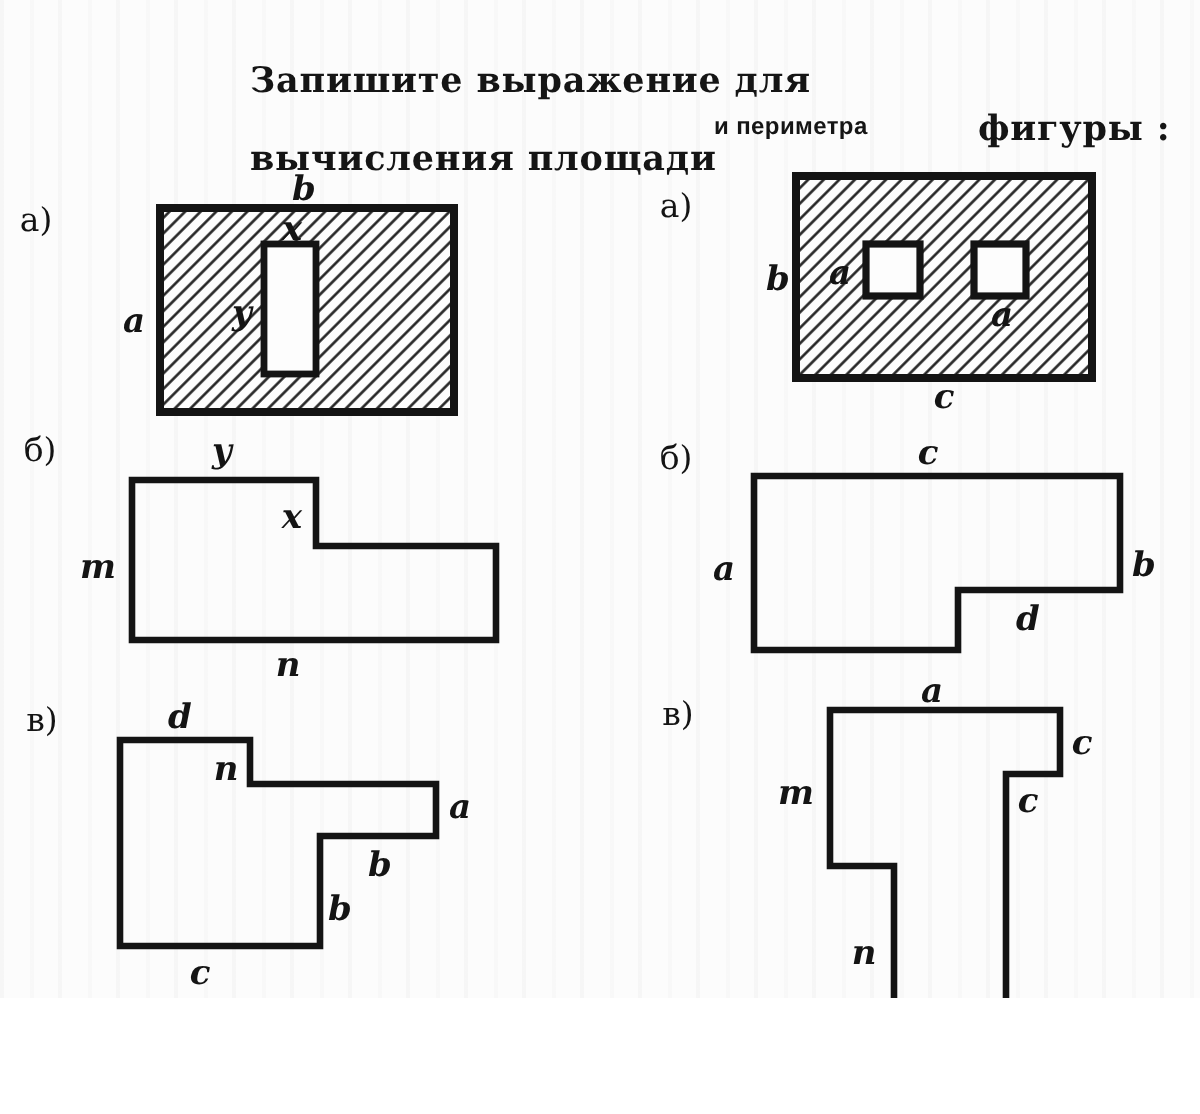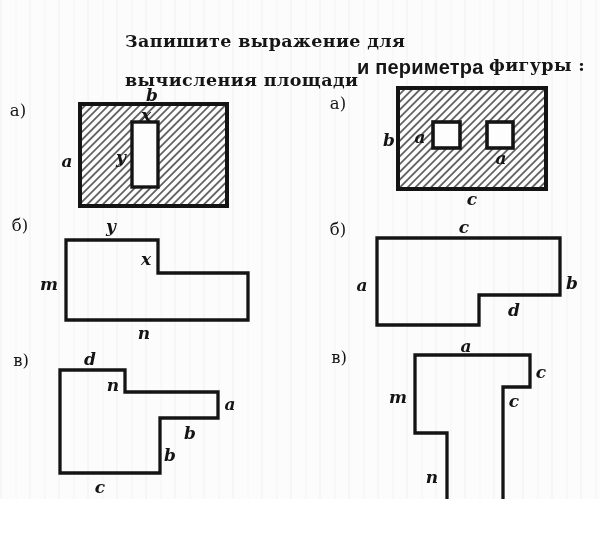--- a/index.html
+++ b/index.html
@@ -9,21 +9,21 @@
     background:
       repeating-linear-gradient(90deg,
         rgba(0,0,0,0.022) 0 2px, transparent 2px 15px,
         rgba(0,0,0,0.014) 15px 17px, transparent 17px 29px),
       #fcfcfc;
   }
   .shapes{position:absolute;left:0;top:0;width:600px;height:557px;}
   .t1{position:absolute;font-family:"DejaVu Serif",serif;font-weight:700;
       font-size:17.5px;color:#151515;letter-spacing:0.4px;white-space:nowrap;}
   .t-sans{font-family:"Liberation Sans",sans-serif;font-weight:700;
-      font-size:20px;letter-spacing:0.2px;}
+      font-size:12px;letter-spacing:0.2px;}
   .mk{position:absolute;transform:translate(-50%,-50%);
       font-family:"DejaVu Serif",serif;font-weight:400;font-size:16.5px;
       color:#141414;white-space:nowrap;}
   .lbl{position:absolute;transform:translate(-50%,-50%);
       font-family:"DejaVu Serif",serif;font-style:italic;font-weight:600;
       font-size:17px;color:#141414;white-space:nowrap;}
 </style>
 </head>
 <body>
 

